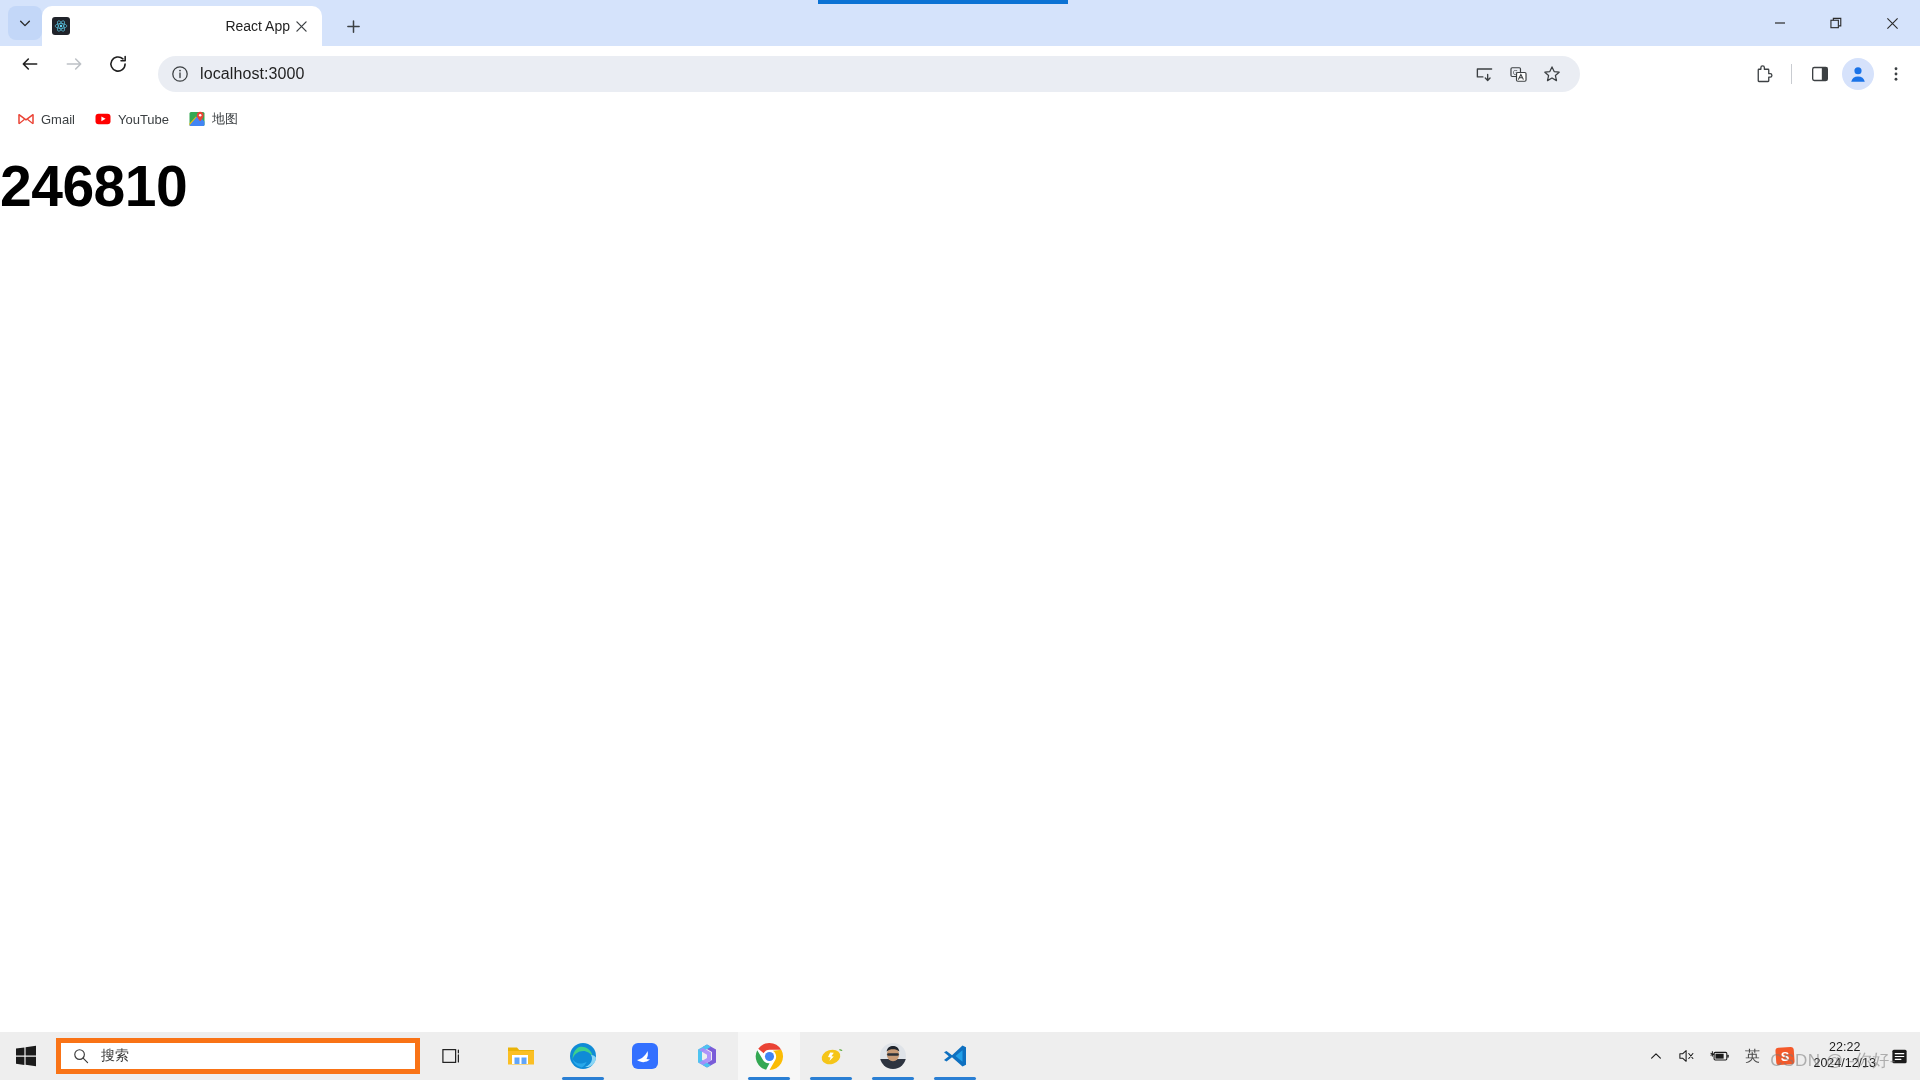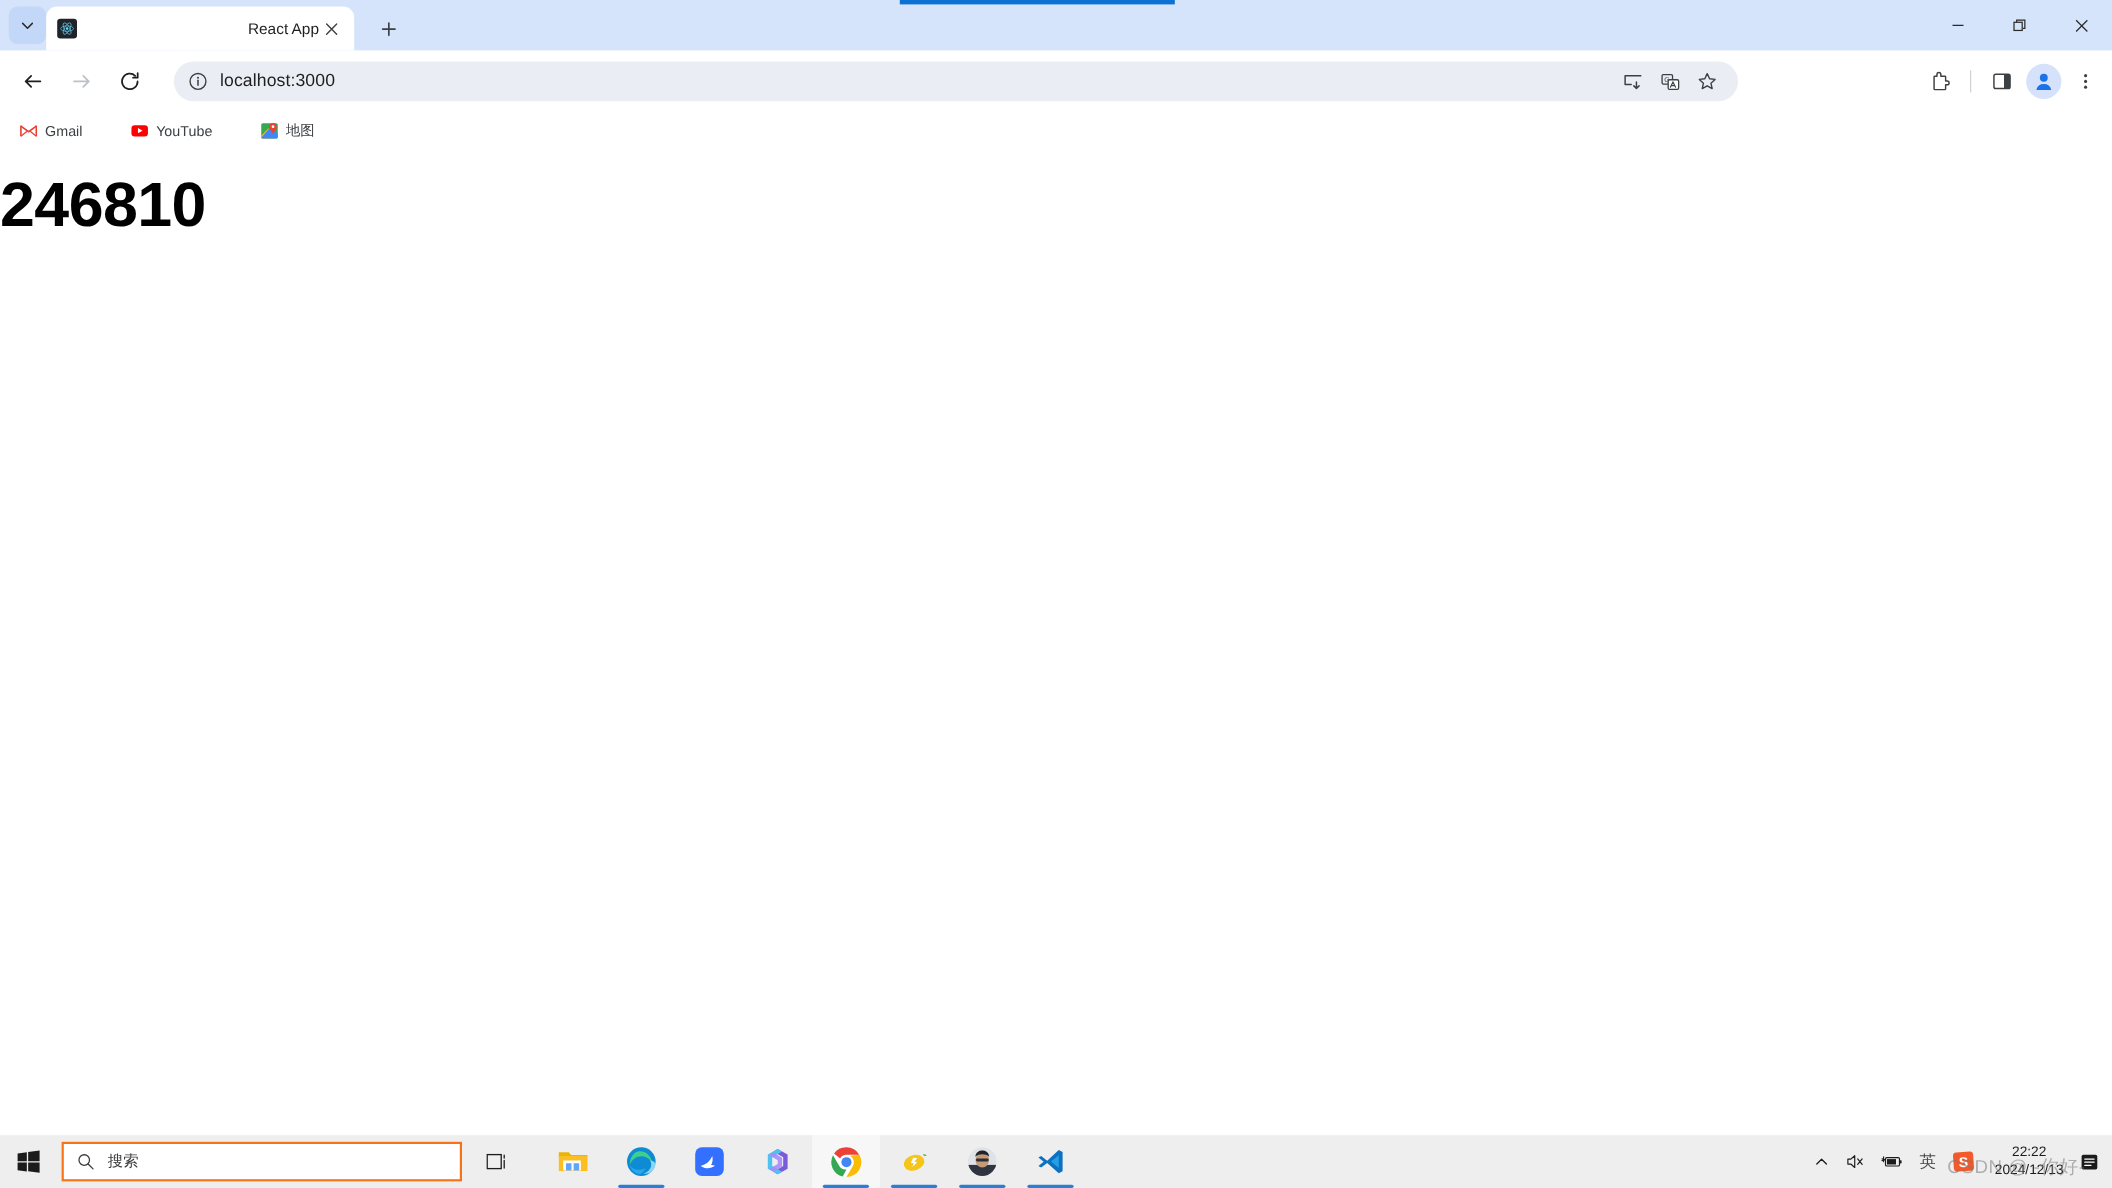--- a/index.html
+++ b/index.html
@@ -61,21 +61,21 @@
   }
   .wincontrols { position: absolute; right: 0; top: 0; height: 46px; display: flex; }
   .wc {
     width: 56px; height: 46px; display: flex; align-items: center;
     justify-content: center; cursor: pointer;
   }
 
   
   .toolbar {
     position: absolute; left: 0; top: 46px; width: 1920px; height: 56px;
-    background: #ffffff; display: flex; align-items: center;
+    background: #ffffff; display: flex; 
   }
   .navbtn {
     width: 36px; height: 36px; margin-left: 8px; border-radius: 50%;
     display: flex; align-items: center; justify-content: center; cursor: pointer;
   }
   .navbtn:first-child { margin-left: 12px; }
   .omnibox {
     position: absolute; left: 158px; top: 10px; width: 1422px; height: 36px;
     background: #eaedf3; border-radius: 18px;
     display: flex; align-items: center; padding: 0 8px; cursor: text;
@@ -100,21 +100,21 @@
   }
   .tb-divider { width: 1px; height: 20px; background: #c9ccd1; margin: 0 6px; }
   .avatar-btn {
     width: 32px; height: 32px; border-radius: 50%; background: #d6e2fb;
     display: flex; align-items: center; justify-content: center; cursor: pointer;
   }
 
   
   .bookmarks {
     position: absolute; left: 0; top: 102px; width: 1920px; height: 34px;
-    background: #ffffff; display: flex; align-items: center; padding-left: 10px; gap: 24px;
+    background: #ffffff; display: flex; align-items: center; padding-left: 10px;
   }
   .bm {
     display: flex; align-items: center; height: 26px; padding: 0 8px;
     border-radius: 6px; cursor: pointer; margin-right: 4px;
   }
   .bm-icon {
     width: 16px; height: 16px; margin-right: 7px; flex: 0 0 16px;
     display: flex; align-items: center; justify-content: center;
   }
   .bm-label { font-size: 13px; color: #3c4043; white-space: nowrap; }
@@ -135,21 +135,21 @@
   .taskbar {
     position: absolute; left: 0; bottom: 0; width: 1920px; height: 48px;
     background: #eeeeee;
   }
   .start-btn {
     position: absolute; left: 6px; top: 4px; width: 40px; height: 40px;
     display: flex; align-items: center; justify-content: center; cursor: pointer;
   }
   .search-box {
     position: absolute; left: 56px; top: 6px; width: 364px; height: 36px;
-    background: #ffffff; border: 2px solid #f97316;
+    background: #ffffff; border: 5px solid #f97316;
     display: flex; align-items: center; padding-left: 12px; cursor: text;
   }
   .search-text { font-size: 14px; color: #3b3b3b; margin-left: 12px; }
   .taskview {
     position: absolute; left: 432px; top: 6px; width: 40px; height: 36px;
     display: flex; align-items: center; justify-content: center; cursor: pointer;
   }
   .tasks {
     position: absolute; left: 490px; top: 0; height: 48px;
     display: flex; align-items: center;

